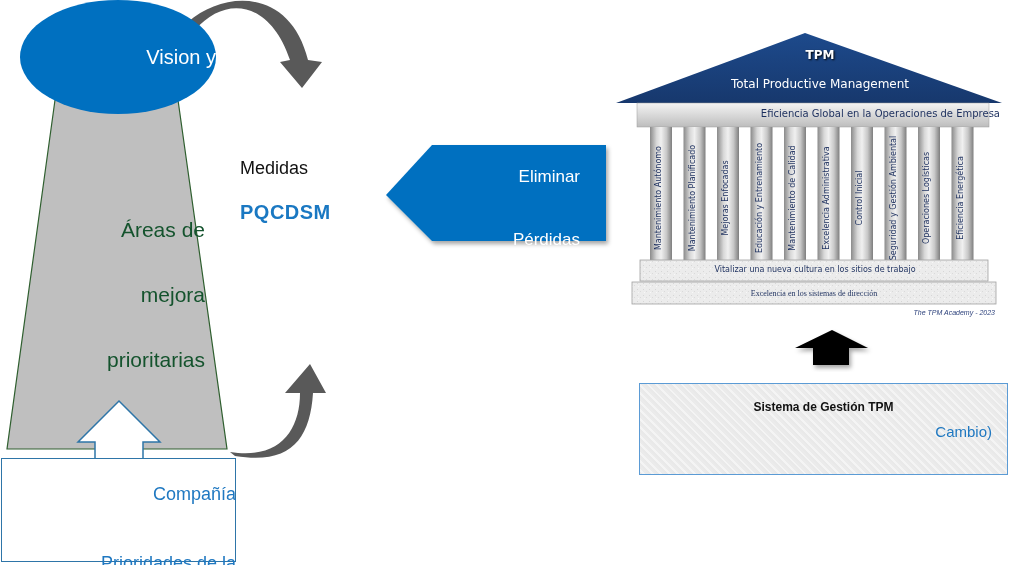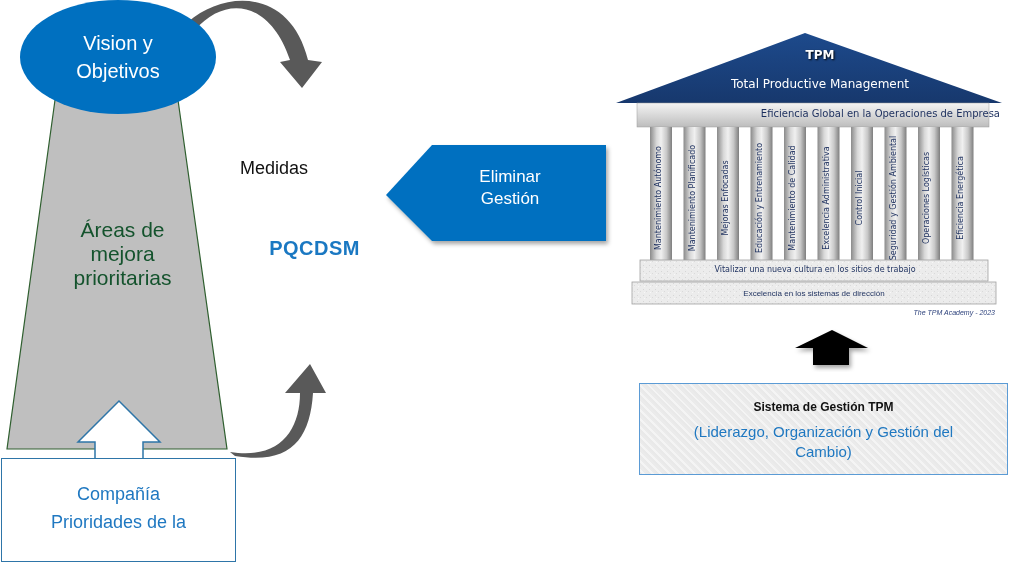--- a/index.html
+++ b/index.html
@@ -1,37 +1,37 @@
 <!DOCTYPE html>
 <html><head>
 <meta charset="utf-8">
 <style>
   html, body { margin:0; padding:0; background:#ffffff; }
   body { width:1024px; height:565px; position:relative; overflow:hidden; font-family:"Liberation Sans", sans-serif; }
   .abs { position:absolute; }
   svg.layer { position:absolute; left:0; top:0; }
-  .center-text { text-align:center; display:flex; flex-direction:column; align-items:center; justify-content:center; }
+  .center-text { text-align:center; display:flex; flex-direction:column; align-items:flex-end; justify-content:center;gap:41px; }
 
   #vision-text { left:20px; top:0; width:196px; height:114px; color:#ffffff; font-size:20px; line-height:28px; }
   #areas-text { left:40px; top:218px; width:165px; color:#14532d; font-size:21px; line-height:24px; }
   #prioridades-box { left:1px; top:458px; width:235px; height:104px; border:1.5px solid #2e75a8; background:#ffffff; box-sizing:border-box; }
   #prioridades-text { left:1px; top:480px; width:235px; color:#1f78c1; font-size:18px; line-height:28px; }
 
   #medidas-label { left:240px; top:158px; width:120px; color:#111111; font-size:18px; }
-  #pqcdsm-label { left:240px; top:201px; width:120px; color:#1a78c2; font-size:20px; font-weight:bold; text-align:right; letter-spacing:0.5px;margin-top:36px; }
+  #pqcdsm-label { left:240px; top:201px; width:120px; color:#1a78c2; font-size:20px; font-weight:bold; text-align:left; letter-spacing:0.5px; }
   #eliminar-text { left:440px; top:166px; width:140px; color:#ffffff; font-size:17px; line-height:22px; }
 
   #tpm-title { left:740px; top:48px; width:160px; text-align:center; color:#ffffff; font-size:12px; font-weight:bold; font-family:"DejaVu Sans", sans-serif; text-shadow:1px 1px 2px #000; }
   #tpm-subtitle { left:680px; top:77px; width:280px; text-align:center; color:#ffffff; font-size:12px; font-family:"DejaVu Sans", sans-serif; }
   #architrave-text { left:640px; top:108px; width:360px; text-align:right; color:#1c2f5e; font-size:10px; font-family:"DejaVu Sans", sans-serif; }
 
   .pillar-label { position:absolute; width:130px; height:14px; color:#1c2f5e; font-size:8px; font-family:"DejaVu Sans", sans-serif; text-align:center; transform:rotate(-90deg); transform-origin:center center; white-space:nowrap; }
 
   #step1-text { left:640px; top:265px; width:350px; text-align:center; color:#1c2f5e; font-size:8px; font-family:"DejaVu Sans", sans-serif; }
-  #step2-text { left:632px; top:289px; width:364px; text-align:center; color:#1c2f5e; font-size:8px; font-family:Liberation Sans, sans-serif; }
+  #step2-text { left:632px; top:289px; width:364px; text-align:center; color:#1c2f5e; font-size:8px; font-family:Liberation Serif, serif; }
   #credit-text { left:870px; top:309px; width:125px; text-align:right; color:#2a3f7a; font-size:7px; font-style:italic; }
 
   #system-box { left:639px; top:383px; width:369px; height:92px; border:1px solid #5b9bd5; box-sizing:border-box;
     background: repeating-linear-gradient(45deg,#e9e9e9 0 2px,#f4f4f4 2px 4px,#ebebeb 4px 6px); }
   #system-title { left:639px; top:400px; width:369px; text-align:center; color:#111; font-size:12px; font-weight:bold; }
   #system-sub { left:655px; top:422px; width:337px; text-align:center; color:#1f78c1; font-size:15px; line-height:20px; }
 </style>
 </head>
 <body>
 
@@ -89,38 +89,37 @@
       <rect x="951.5" y="127" width="22" height="133" fill="url(#colgrad)"></rect>
     </g>
   <rect x="640" y="260" width="348" height="21" fill="url(#stone)" stroke="#a0a0a0" stroke-width="0.8"></rect>
   <rect x="632" y="282" width="364" height="22" fill="url(#stone)" stroke="#a0a0a0" stroke-width="0.8"></rect>
 
   <polygon filter="url(#shadow)" points="832,330 868,348 849,348 849,365 813,365 813,348 795,348" fill="#000000"></polygon>
 </svg>
 
 <div id="vision-text" class="abs center-text">
   <span>Vision y</span>
-  <span>Objetivos</span>
 </div>
 <div id="areas-text" class="abs center-text">
   <span>Áreas de</span>
   <span>mejora</span>
   <span>prioritarias</span>
 </div>
 <div id="prioridades-box" class="abs"></div>
 <div id="prioridades-text" class="abs center-text">
   <span>Compañía</span>
   <span>Prioridades de la</span>
 </div>
 
 <div id="medidas-label" class="abs">Medidas</div>
 <div id="pqcdsm-label" class="abs">PQCDSM</div>
 <div id="eliminar-text" class="abs center-text">
   <span>Eliminar</span>
-  <span>Gestión</span>
+  <span>Pérdidas</span>
 </div>
 
 <div id="tpm-title" class="abs">TPM</div>
 <div id="tpm-subtitle" class="abs">Total Productive Management</div>
 <div id="architrave-text" class="abs">Eficiencia Global en la Operaciones de Empresa</div>
 <div id="pillar-labels">
     <div class="pillar-label" style="left: 596px; top: 190.5px;">Mantenimiento Autónomo</div>
     <div class="pillar-label" style="left: 629.5px; top: 190.5px;">Mantenimiento Planificado</div>
     <div class="pillar-label" style="left: 663px; top: 190.5px;">Mejoras Enfocadas</div>
     <div class="pillar-label" style="left: 696.5px; top: 190.5px;">Educación y Entrenamiento</div>
@@ -131,15 +130,14 @@
     <div class="pillar-label" style="left: 864px; top: 190.5px;">Operaciones Logísticas</div>
     <div class="pillar-label" style="left: 897.5px; top: 190.5px;">Eficiencia Energética</div>
   </div>
 <div id="step1-text" class="abs">Vitalizar una nueva cultura en los sitios de trabajo</div>
 <div id="step2-text" class="abs">Excelencia en los sistemas de dirección</div>
 <div id="credit-text" class="abs">The TPM Academy - 2023</div>
 
 <div id="system-box" class="abs"></div>
 <div id="system-title" class="abs">Sistema de Gestión TPM</div>
 <div id="system-sub" class="abs center-text">
-  <span>(Liderazgo, Organización y Gestión del</span>
   <span>Cambio)</span>
 </div>
 
 </body></html>

